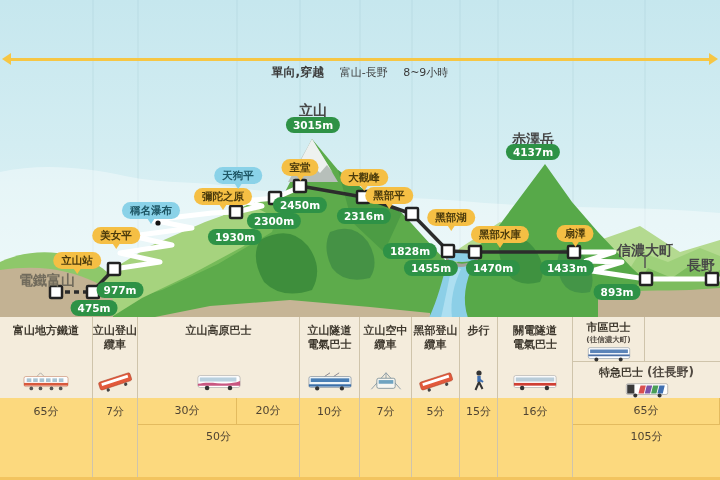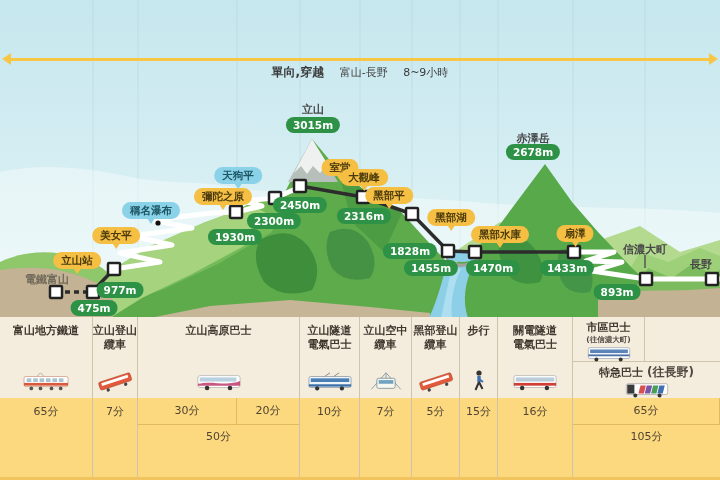--- a/index.html
+++ b/index.html
@@ -17,21 +17,21 @@
   
   .pill{position:absolute;transform:translateX(-50%);white-space:nowrap;z-index:5;
     font-size:10.5px;font-weight:bold;line-height:1;padding:3px 8px;border-radius:9px;}
   .pill-yellow{background:#f5bf44;color:#4a3a0c;}
   .pill-blue{background:#8ad2e8;color:#1d5563;}
   .pill-yellow::after,.pill-blue::after{content:'';position:absolute;left:50%;bottom:-5px;margin-left:-4px;
     border:4.5px solid transparent;border-bottom:0;border-top:6px solid #f5bf44;}
   .pill-blue::after{border-top-color:#8ad2e8;}
   .pill-green{background:#2e9246;color:#ffffff;border-radius:9px;padding:2.5px 7px;font-size:10.5px;}
   .plainlabel{position:absolute;transform:translateX(-50%);white-space:nowrap;z-index:5;
-    font-size:11px;font-weight:bold;color:#474747;}
+    font-size:14px;font-weight:bold;color:#474747;}
   .plainlabel.muted{color:#716b5c;}
   
   .ttable{position:absolute;left:0;top:317px;width:720px;height:163px;z-index:6;display:flex;}
   .tcol{position:relative;height:163px;box-sizing:border-box;border-right:1px solid #cfc4ab;}
   .tcol:last-child{border-right:none;}
   .thead{position:relative;height:81px;box-sizing:border-box;background:#f4ecdc;
     display:flex;flex-direction:column;align-items:center;justify-content:space-between;}
   .tlabel{padding-top:7px;text-align:center;font-size:11px;font-weight:bold;color:#3e382e;line-height:1.25;}
   .tsub{font-size:7.5px;font-weight:bold;color:#4f4840;}
   .ticon{margin-bottom:5px;height:24px;display:flex;align-items:flex-end;}
@@ -136,32 +136,32 @@
   <div class="banner-text">
     <span class="b">單向,穿越</span>
     <span class="sp">富山-長野</span>
     <span class="sp">8~9小時</span>
   </div>
 
   <div id="pills">
       <div class="plainlabel" style="left: 313px; top: 102px;">立山</div>
       <div class="pill pill-green" style="left: 313px; top: 117px;">3015m</div>
       <div class="plainlabel" style="left: 533px; top: 131px;">赤澤岳</div>
-      <div class="pill pill-green" style="left: 533px; top: 144px;">2678m</div>
+      <div class="pill pill-green" style="left: 533px; top: 144px;">4137m</div>
       <div class="plainlabel muted" style="left: 47px; top: 272px;">電鐵富山</div>
       <div class="pill pill-yellow" style="left: 77px; top: 252px;">立山站</div>
       <div class="pill pill-green" style="left: 94px; top: 300px;">475m</div>
       <div class="pill pill-yellow" style="left: 116px; top: 227px;">美女平</div>
       <div class="pill pill-green" style="left: 120px; top: 282px;">977m</div>
       <div class="pill pill-blue" style="left: 151px; top: 202px;">稱名瀑布</div>
       <div class="pill pill-yellow" style="left: 223px; top: 188px;">彌陀之原</div>
       <div class="pill pill-green" style="left: 235px; top: 229px;">1930m</div>
       <div class="pill pill-blue" style="left: 238px; top: 167px;">天狗平</div>
       <div class="pill pill-green" style="left: 274px; top: 213px;">2300m</div>
-      <div class="pill pill-yellow" style="left: 300px; top: 159px; margin-left: 40px;">室堂</div>
+      <div class="pill pill-yellow" style="left: 300px; top: 159px;">室堂</div>
       <div class="pill pill-green" style="left: 300px; top: 197px;">2450m</div>
       <div class="pill pill-yellow" style="left: 364px; top: 169px;">大觀峰</div>
       <div class="pill pill-green" style="left: 364px; top: 208px;">2316m</div>
       <div class="pill pill-yellow" style="left: 389px; top: 187px;">黑部平</div>
       <div class="pill pill-green" style="left: 410px; top: 243px;">1828m</div>
       <div class="pill pill-yellow" style="left: 451px; top: 209px;">黑部湖</div>
       <div class="pill pill-green" style="left: 431px; top: 260px;">1455m</div>
       <div class="pill pill-yellow" style="left: 500px; top: 226px;">黑部水庫</div>
       <div class="pill pill-green" style="left: 493px; top: 260px;">1470m</div>
       <div class="pill pill-yellow" style="left: 575px; top: 225px;">扇澤</div>

